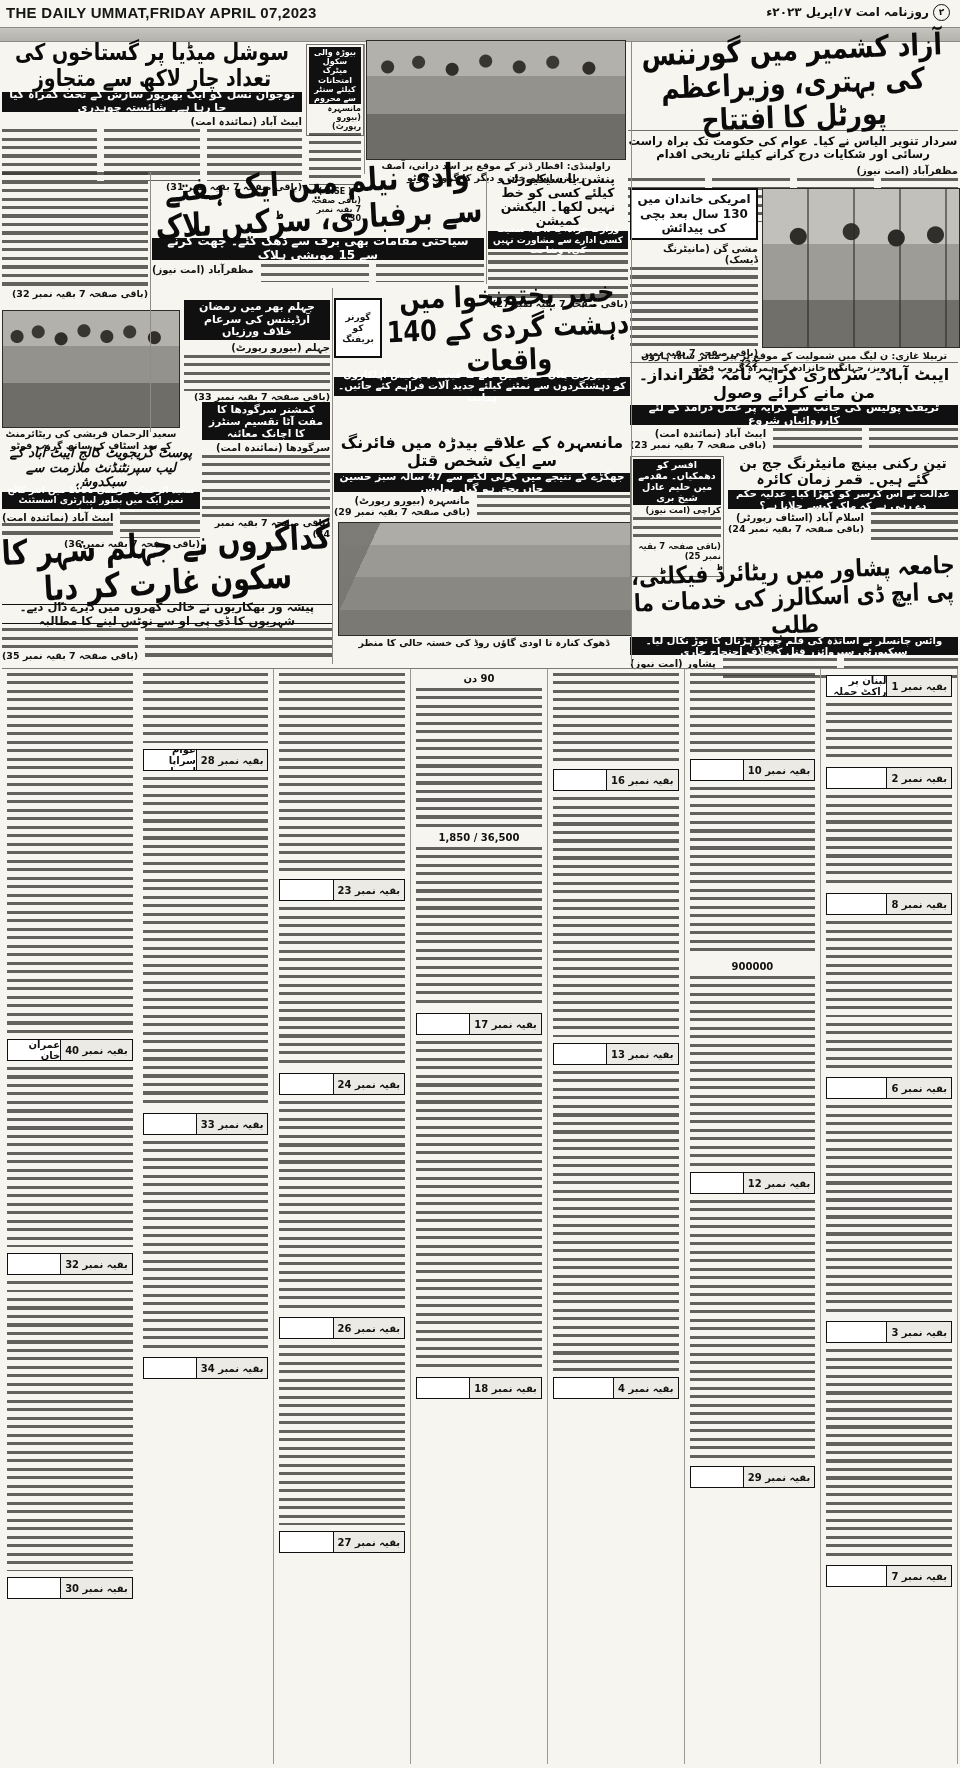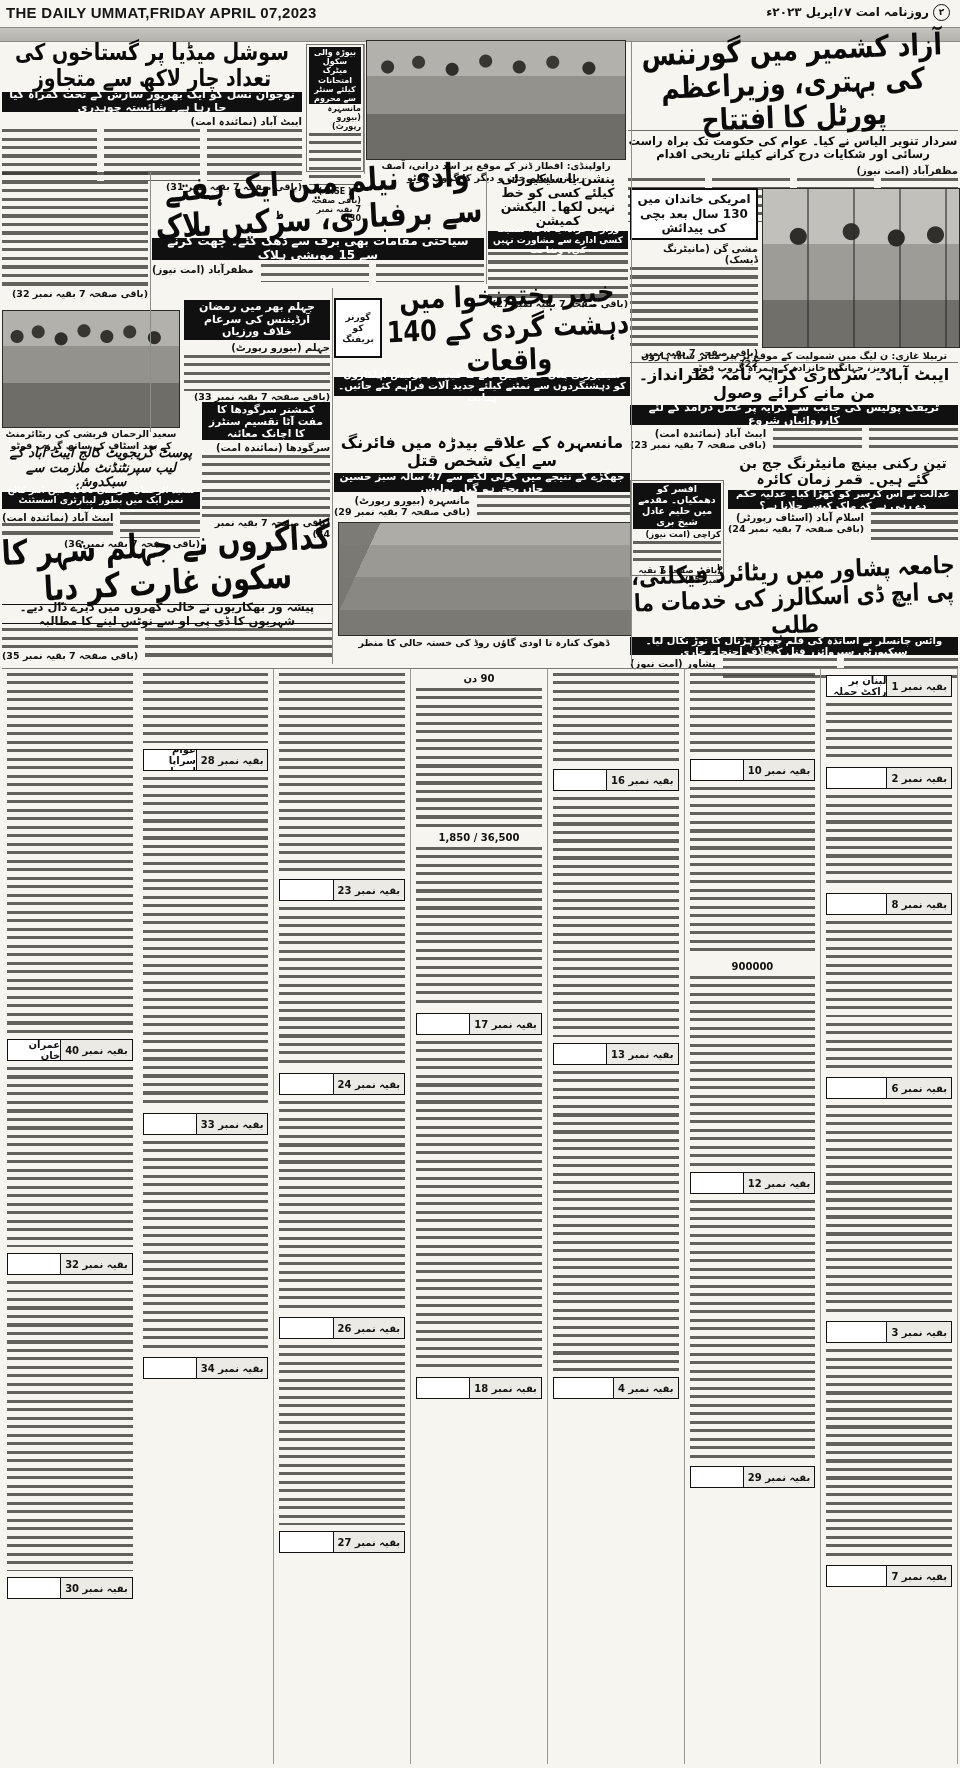--- a/index.html
+++ b/index.html
@@ -97,21 +97,21 @@
       <span class="dl">ایبٹ آباد (نمائندہ امت)</span>
       <div class="cols" style="margin-top:2px;">
         <div class="sim" style="height:52px;"></div>
         <div class="sim" style="height:52px;"></div>
         <div class="sim" style="height:52px;"></div>
       </div>
       <span class="ref">(باقی صفحہ 7 بقیہ نمبر 31)</span>
     </div>
   </div>
 
-  <div class="abs" style="left:306px;top:44px;width:58px;height:128px;border:1px solid #76746c;padding:2px;box-sizing:border-box;">
+  <div class="abs" style="left:306px;top:44px;width:58px;height:92px;border:1px solid #76746c;padding:2px;box-sizing:border-box;">
     <div class="bar" style="font-size:8px;min-height:30px;">بیوڑہ والی سکول میٹرک امتحانات کیلئے سنٹر سے محروم</div>
     <span class="dl" style="font-size:8px;">مانسہرہ (بیورو رپورٹ)</span>
     <div class="sim" style="height:52px;margin:2px 0;"></div>
     <span class="ref ltr" style="font-size:8px;text-align:center;">( BISE )</span>
     <span class="ref" style="font-size:8px;">(باقی صفحہ 7 بقیہ نمبر 30)</span>
   </div>
 
   <div class="abs" style="left:366px;top:40px;width:260px;height:136px;">
     <div class="photo ph-people" style="width:258px;height:118px;"></div>
     <div class="cap">راولپنڈی: افطار ڈنر کے موقع پر اسد درانی، آصف ریاض، اسلم خان و دیگر کا گروپ فوٹو</div>
@@ -210,21 +210,21 @@
     <div class="cols" style="margin-top:3px;">
       <div class="sim" style="height:26px;"></div>
       <div class="sim" style="height:26px;"></div>
       <div>
           <span class="dl">ایبٹ آباد (نمائندہ امت)</span>
            <span class="ref">(باقی صفحہ 7 بقیہ نمبر 23)</span>
         </div>
     </div>
   </div>
 
-  <div class="abs" style="left:630px;top:480px;width:94px;height:96px;border:1px solid #76746c;padding:2px;box-sizing:border-box;">
+  <div class="abs" style="left:630px;top:456px;width:94px;height:121px;border:1px solid #76746c;padding:2px;box-sizing:border-box;">
     <div class="bar" style="font-size:9.5px;min-height:44px;">افسر کو دھمکیاں۔ مقدمے میں حلیم عادل شیخ بری</div>
     <span class="dl" style="font-size:8.5px;">کراچی (امت نیوز)</span>
     <div class="sim" style="height:22px;margin:2px 0;"></div>
     <span class="ref" style="font-size:8.5px;">(باقی صفحہ 7 بقیہ نمبر 25)</span>
   </div>
 
   <div class="abs" style="left:728px;top:456px;width:230px;height:106px;">
     <div class="hl" style="font-size:14px;">تین رکنی بینچ مانیٹرنگ جج بن گئے ہیں۔ قمر زمان کائرہ</div>
     <div class="bar" style="font-size:10px;height:17px;margin-top:3px;">عدالت نے اس کرسر کو کھڑا کیا۔ عدلیہ حکم دے رہی ہے کہ ملک کیسے چلانا ہے؟</div>
     <div class="cols" style="margin-top:3px;">

